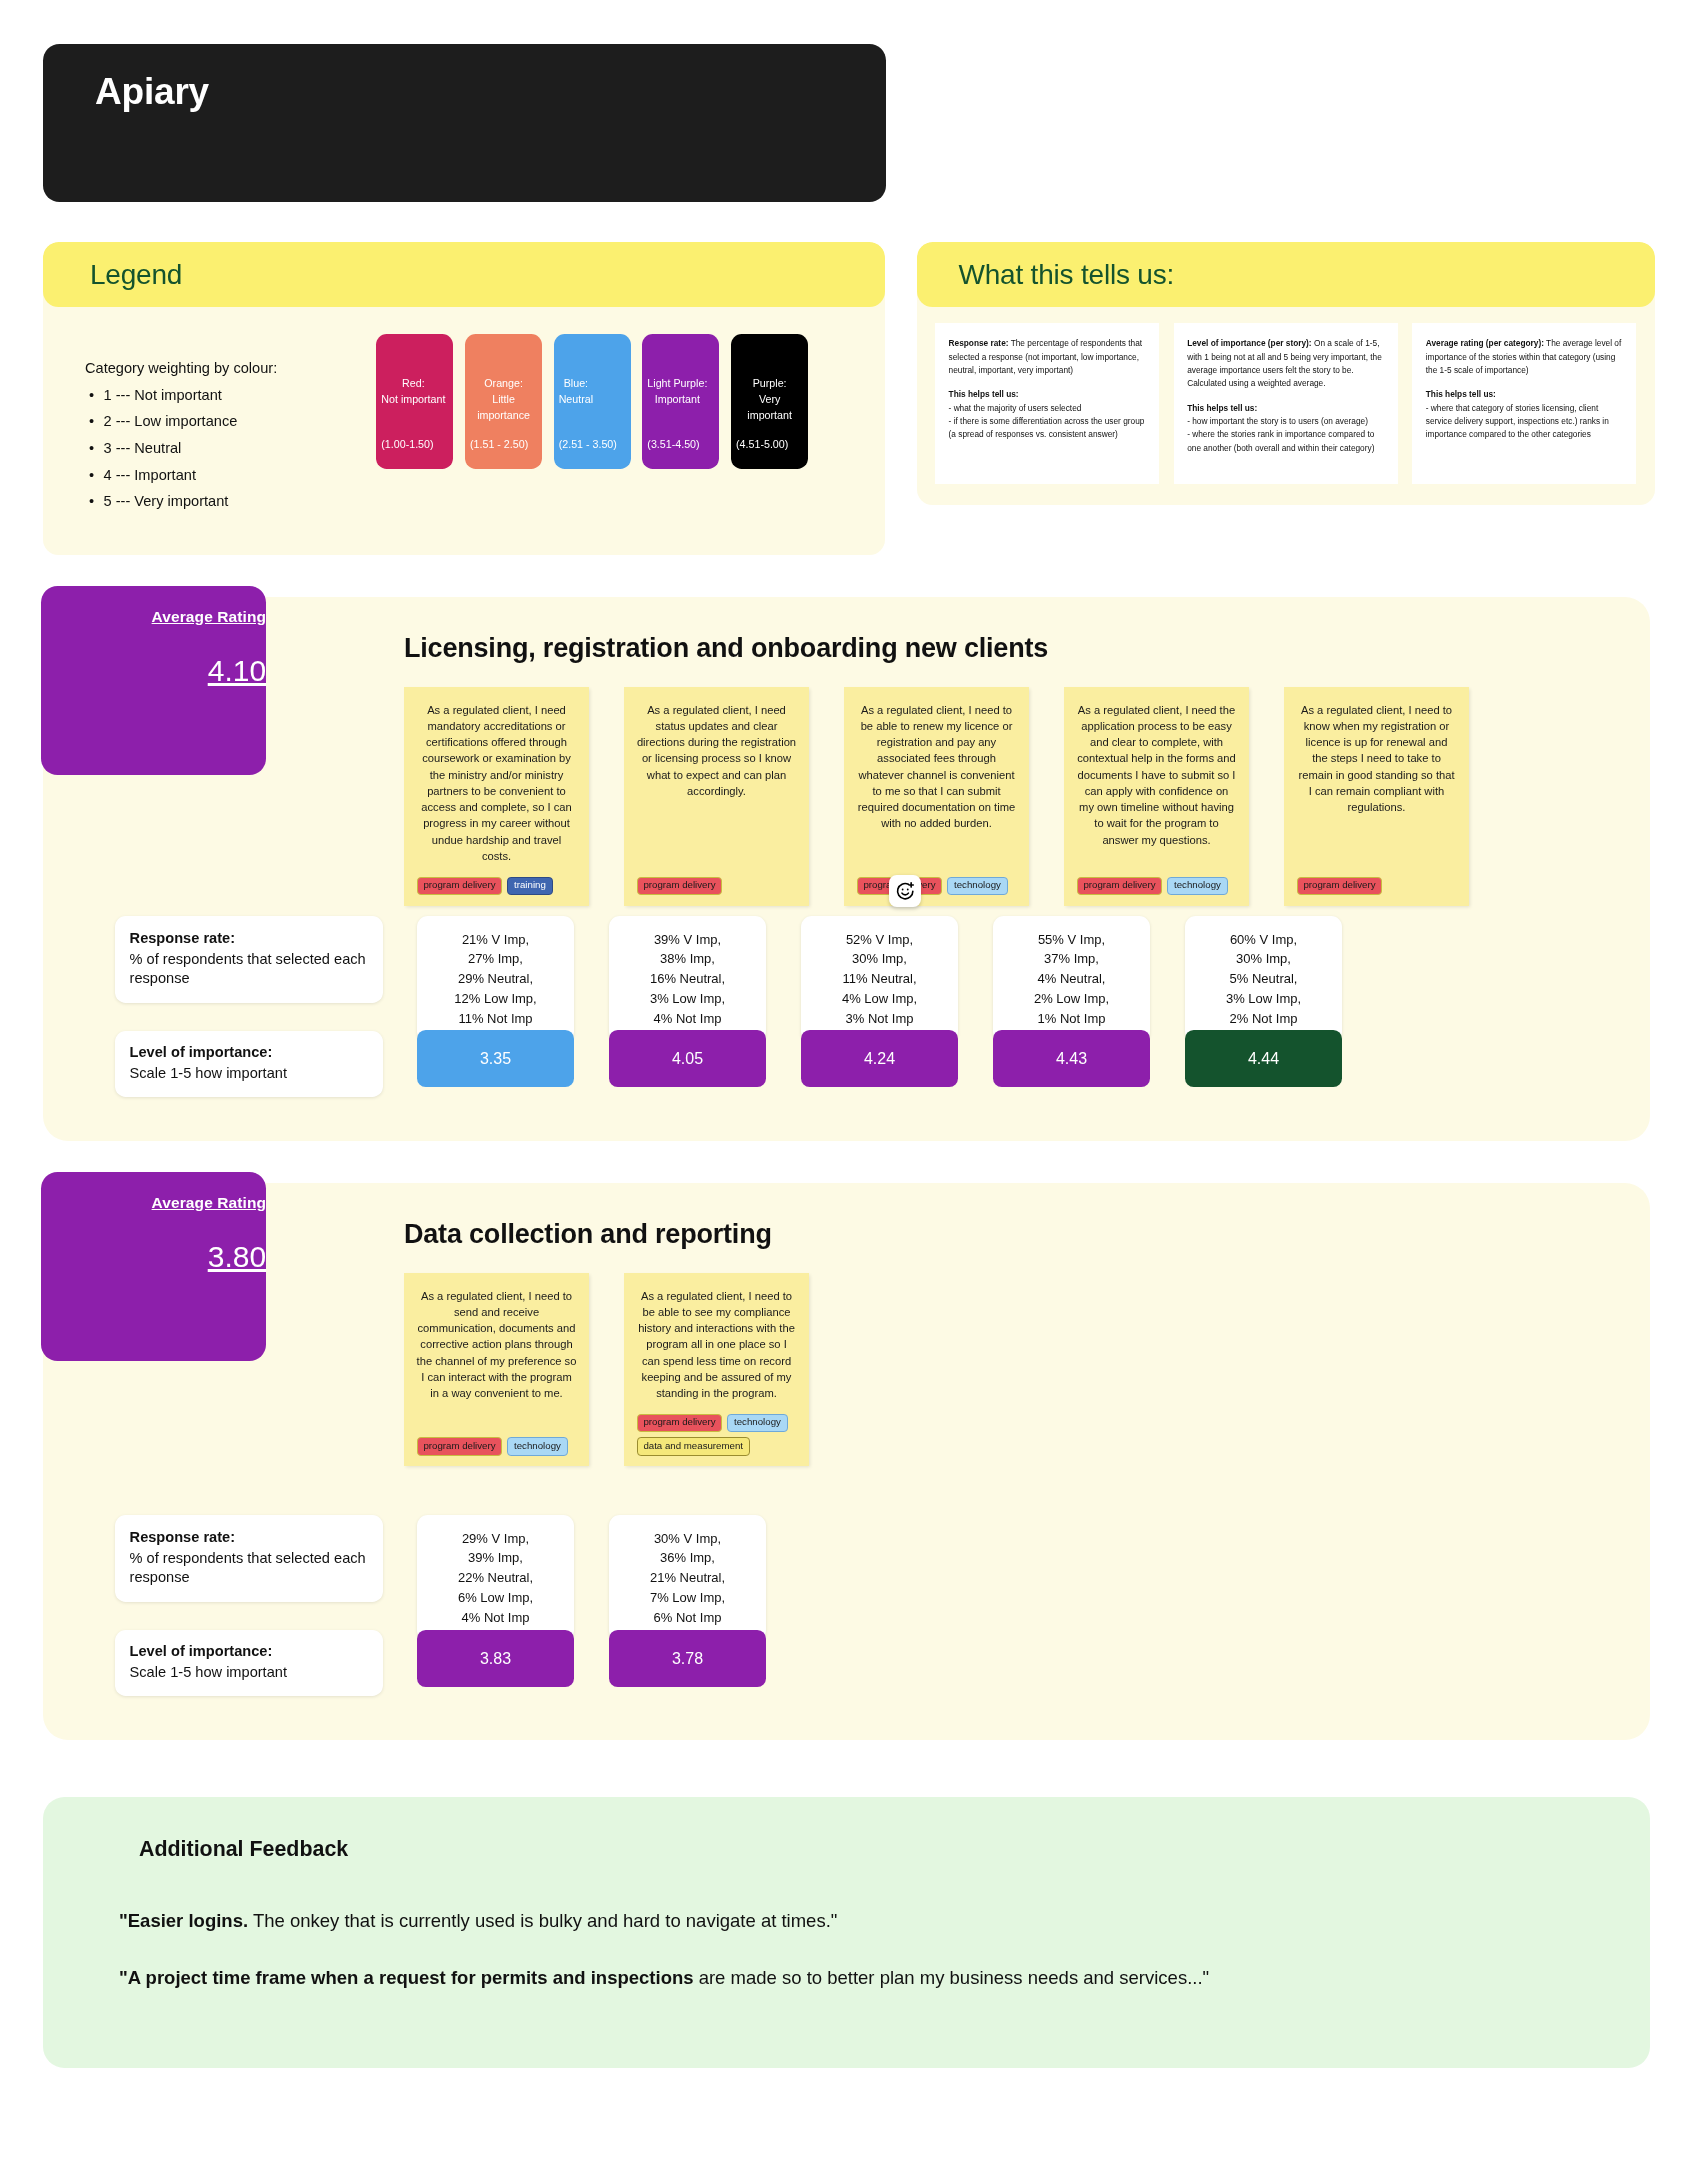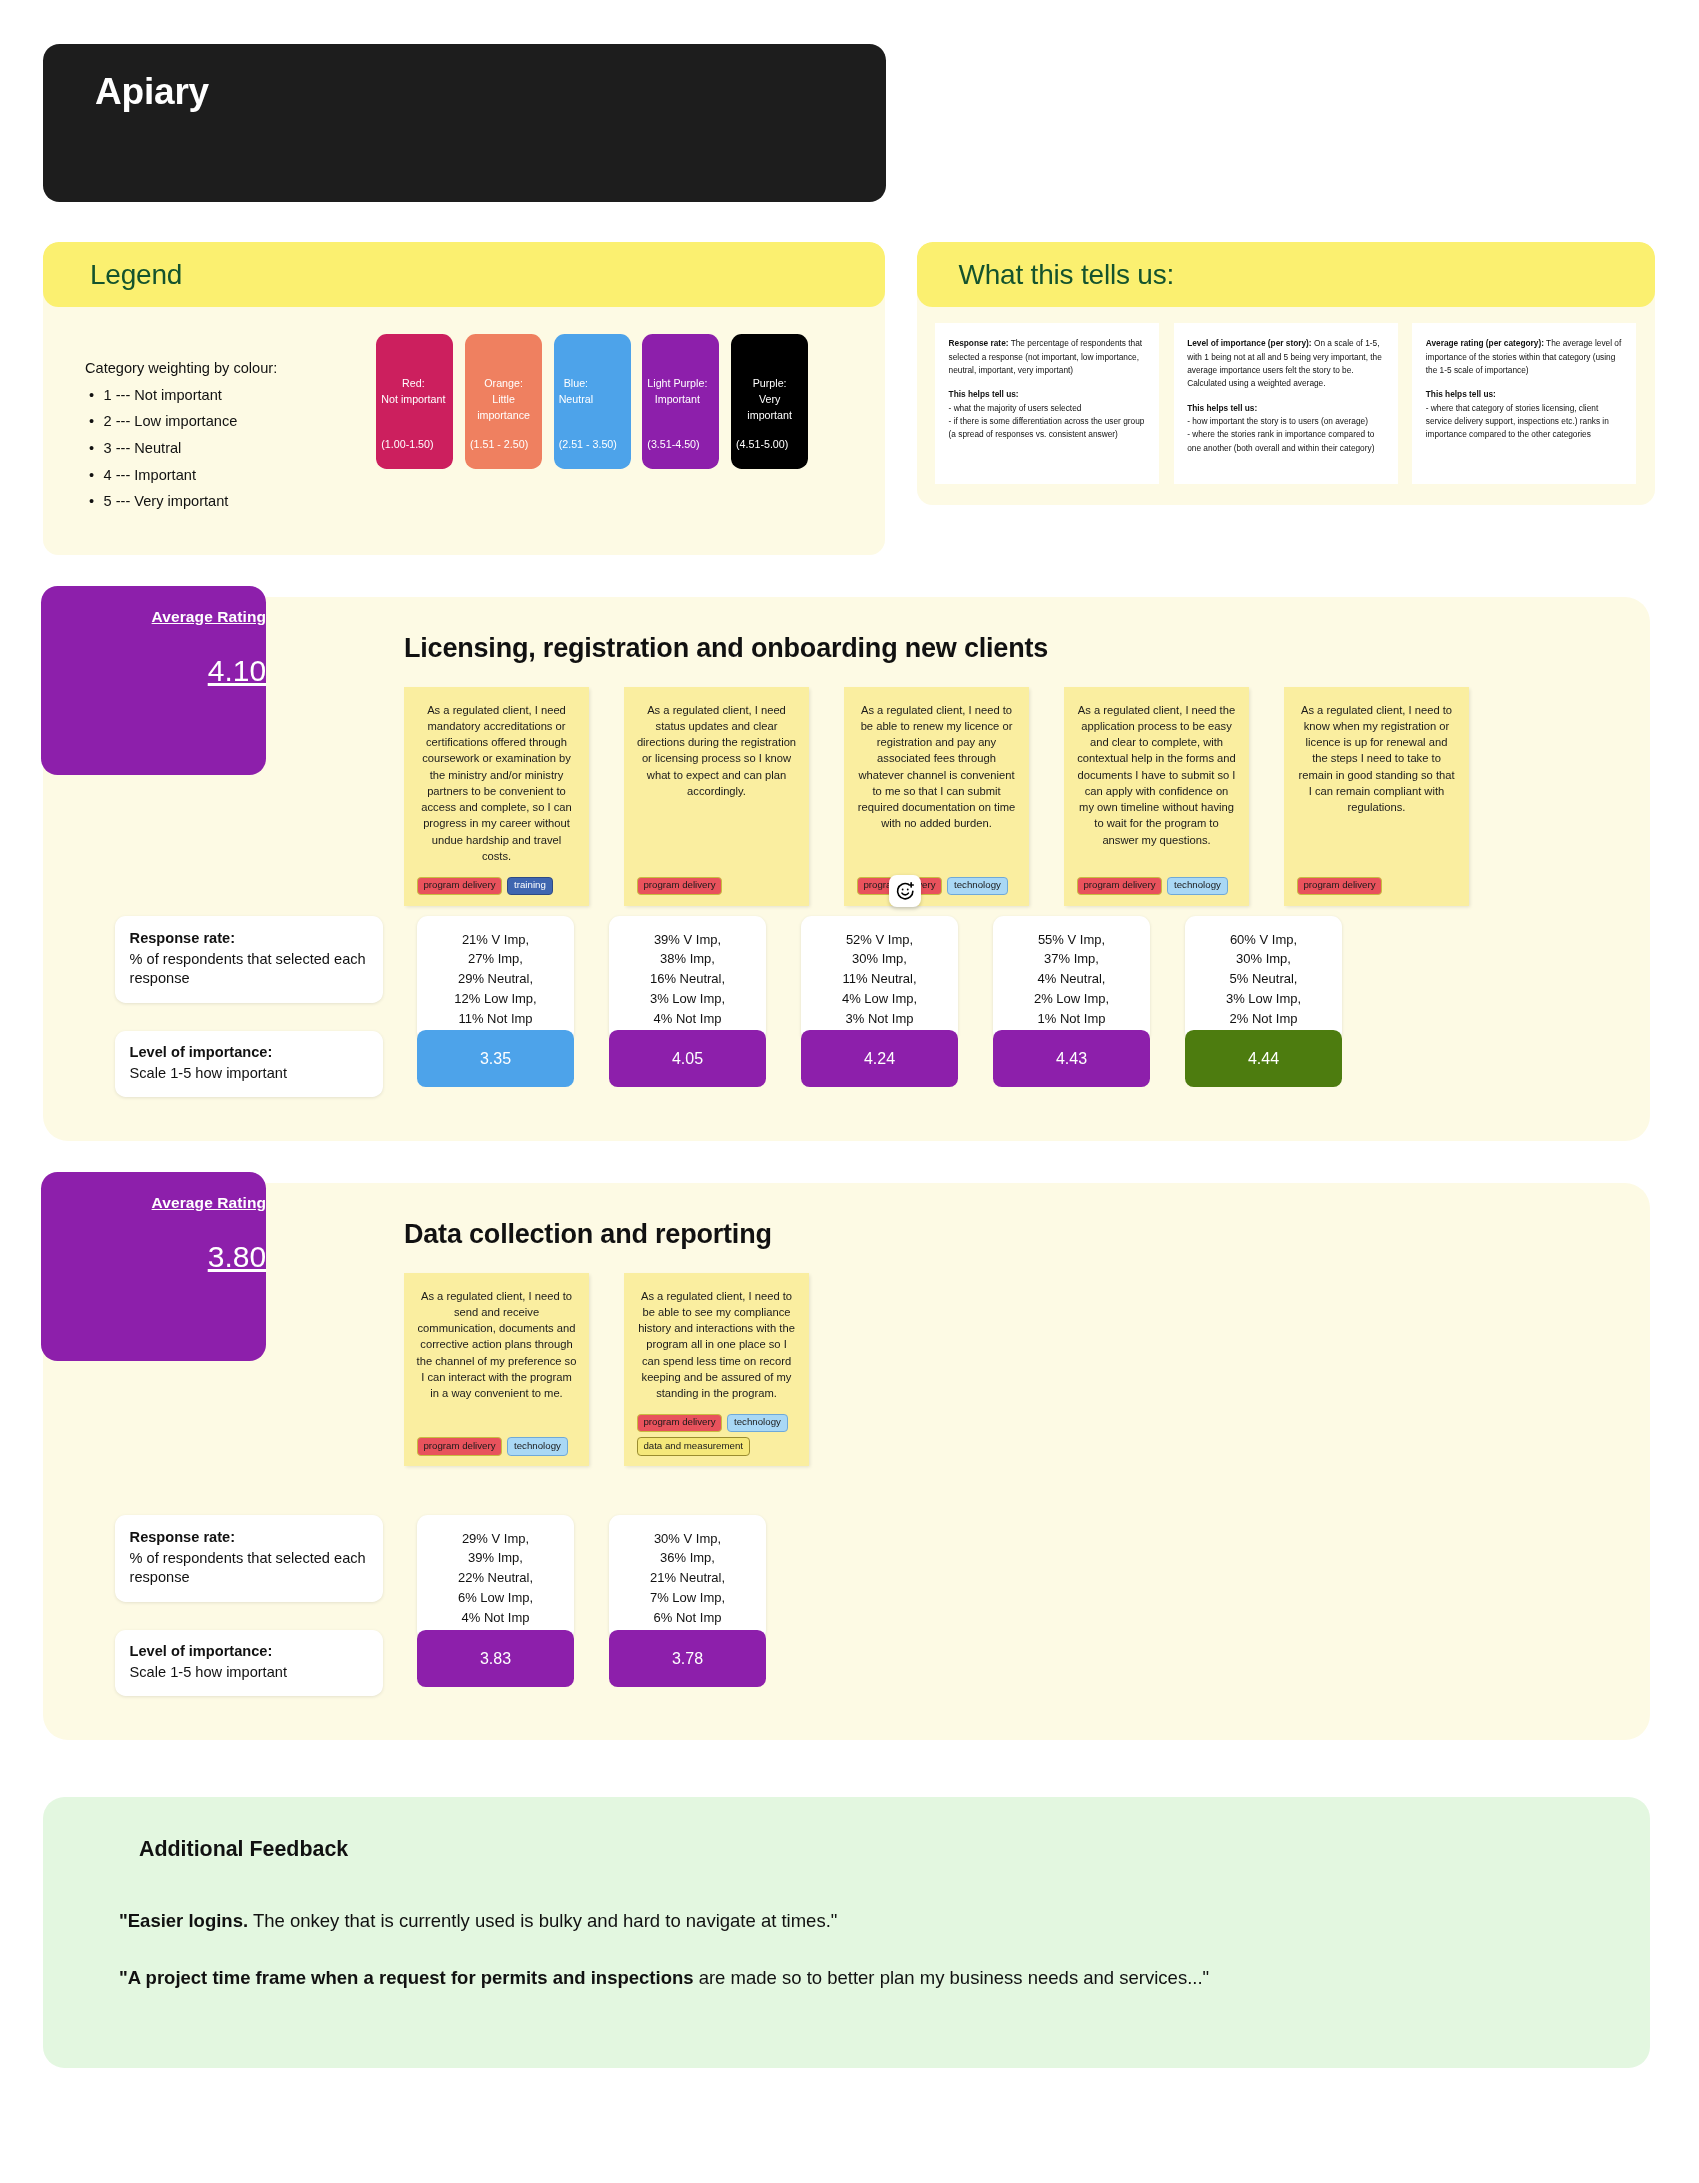--- a/index.html
+++ b/index.html
@@ -434,21 +434,21 @@
         <div class="pct-box">39% V Imp,<br>38% Imp,<br>16% Neutral,<br>3% Low Imp,<br>4% Not Imp</div>
         <div class="pct-box">52% V Imp,<br>30% Imp,<br>11% Neutral,<br>4% Low Imp,<br>3% Not Imp</div>
         <div class="pct-box">55% V Imp,<br>37% Imp,<br>4% Neutral,<br>2% Low Imp,<br>1% Not Imp</div>
         <div class="pct-box">60% V Imp,<br>30% Imp,<br>5% Neutral,<br>3% Low Imp,<br>2% Not Imp</div>
       </div>
       <div class="score-row" style="top: 433px;">
         <div class="score-box" style="background: rgb(77, 163, 234);">3.35</div>
         <div class="score-box" style="background: rgb(141, 31, 171);">4.05</div>
         <div class="score-box" style="background: rgb(141, 31, 171);">4.24</div>
         <div class="score-box" style="background: rgb(141, 31, 171);">4.43</div>
-        <div class="score-box" style="background: #4d7c0f;">4.44</div>
+        <div class="score-box" style="background: #14532d;">4.44</div>
       </div>
     </div>
     <div class="section section-2" style="min-height: 557px;">
       <div class="avg-tab avg-tab-2">
         <div class="avg-label">Average Rating</div>
         <div class="avg-value">3.80</div>
       </div>
       <div class="section-title">Data collection and reporting</div>
       <div class="notes-row">
         <div class="note" style="min-height: 146px;">

